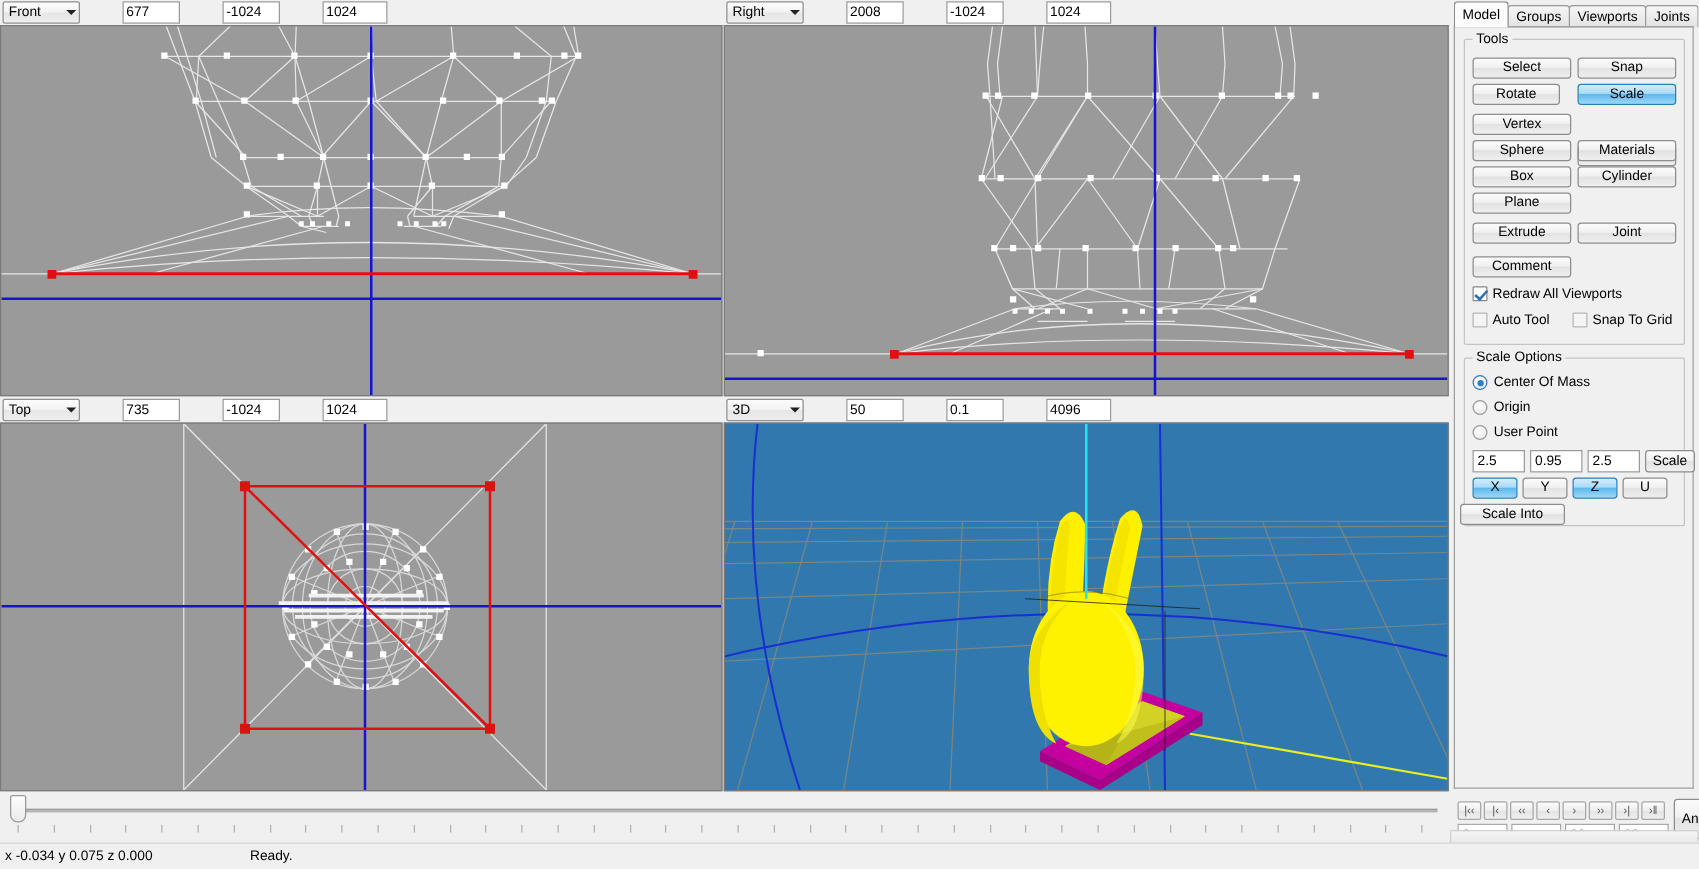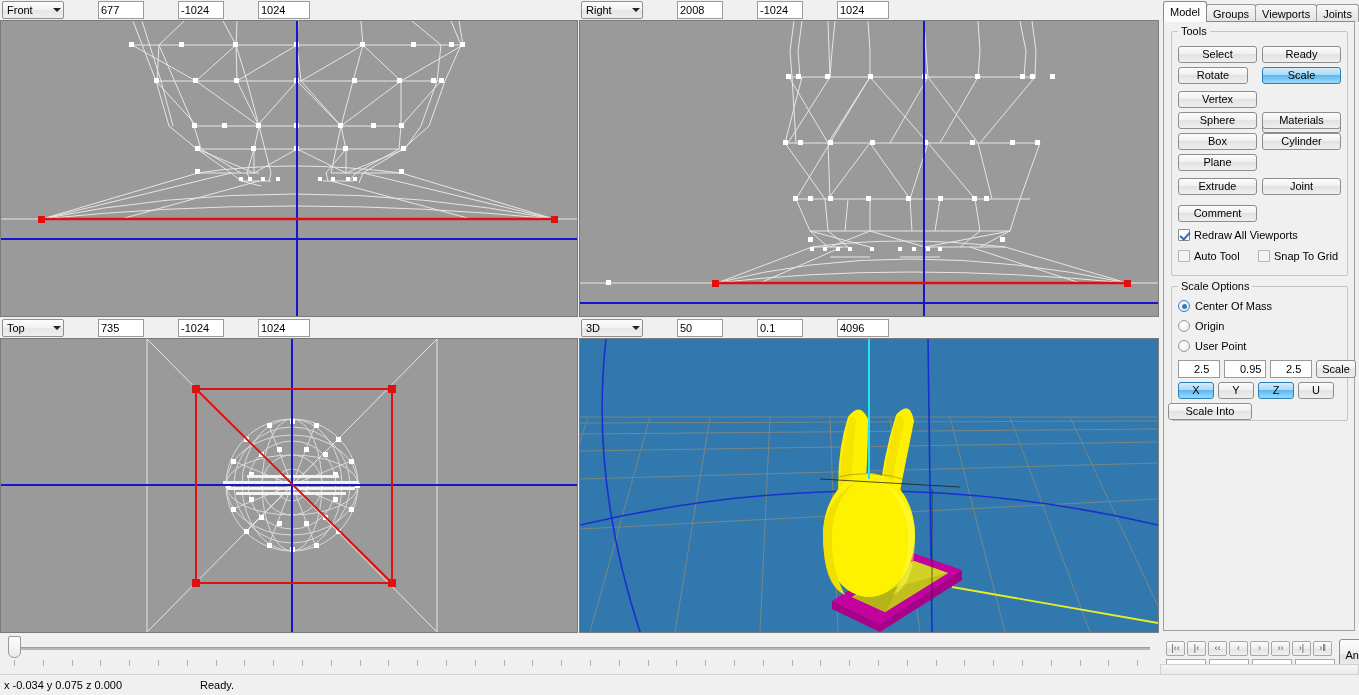--- a/index.html
+++ b/index.html
@@ -102,21 +102,21 @@
     border: 1px solid #9a9a9a; position: relative; flex: none;
   }
   .rad.on .dot { border-color: #3a7bbf; }
   .rad.on .dot::after {
     content: ""; position: absolute; left: 2.5px; top: 2.5px; width: 5px; height: 5px;
     border-radius: 50%; background: #2c7fc4;
   }
   .txtin {
     position: absolute; height: 18px; background: #fff;
     border: 1px solid #9a9a9a; font-size: 11px; color: #000;
-    padding: 0 15px; display: flex; align-items: center;
+    padding: 0 3px; display: flex; align-items: center;
   }
 
   
   .timeline-wrap { position: absolute; left: 0; top: 634px; width: 1160px; height: 40px; background: #f0f0f0; }
   .tl-track {
     position: absolute; left: 10px; top: 13px; width: 1140px; height: 3px;
     background: #b6b6b6; border-top: 1px solid #9d9d9d;
   }
   .tl-thumb {
     position: absolute; left: 8px; top: 2px; width: 13px; height: 22px;
@@ -587,21 +587,21 @@
       </div>
     </div>
 
     <div class="panel-body">
 
       <div class="group" style="left:7px; top:9px; width:177px; height:245px;">
         <span class="group-title">Tools</span>
       </div>
 
       <div class="btn" style="left:14px; top:24px; width:79px;">Select</div>
-      <div class="btn" style="left:98px; top:24px; width:79px;">Ready</div>
+      <div class="btn" style="left:98px; top:24px; width:79px;">Snap</div>
       <div class="btn" style="left:14px; top:45px; width:70px;">Rotate</div>
       <div class="btn sel" style="left:98px; top:45px; width:79px;">Scale</div>
 
       <div class="btn" style="left:14px; top:69px; width:79px;">Vertex</div>
       <div class="btn" style="left:98px; top:82px; width:79px;margin-top:12px;">Face</div>
       <div class="btn" style="left:14px; top:90px; width:79px;">Sphere</div>
       <div class="btn" style="left:98px; top:90px; width:79px;">Materials</div>
       <div class="btn" style="left:14px; top:111px; width:79px;">Box</div>
       <div class="btn" style="left:98px; top:111px; width:79px;">Cylinder</div>
       <div class="btn" style="left:14px; top:132px; width:79px;">Plane</div>

